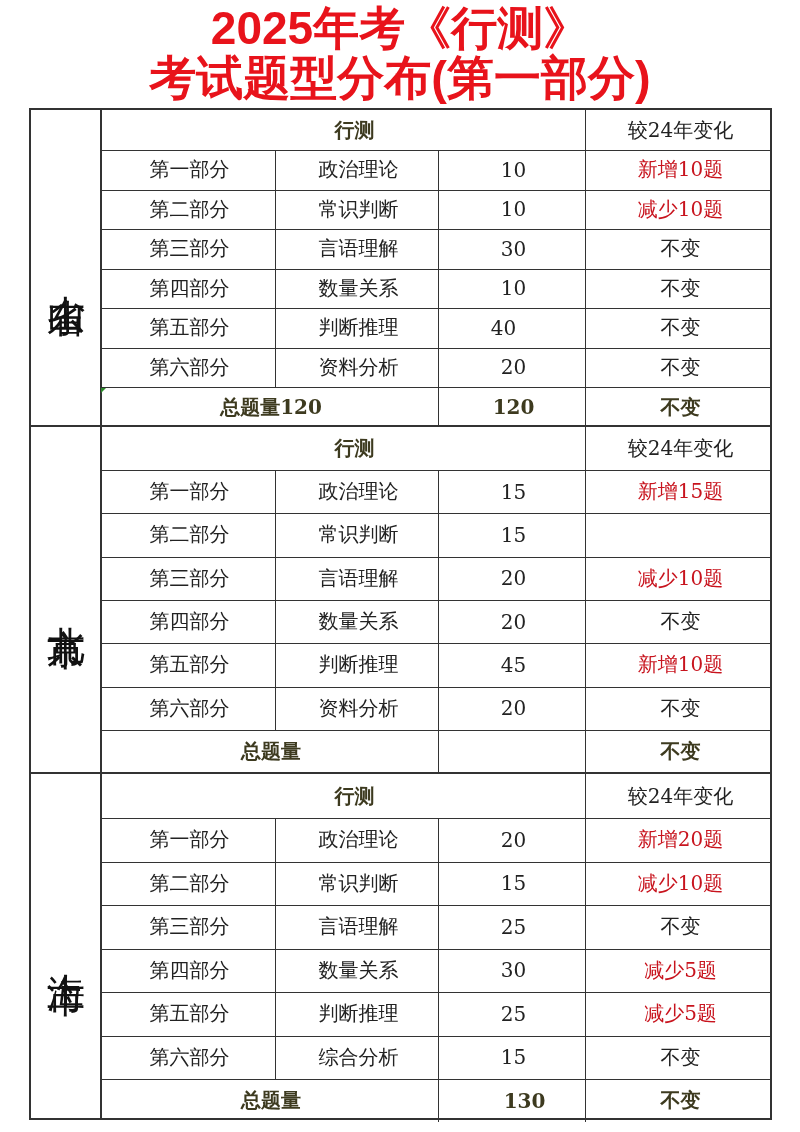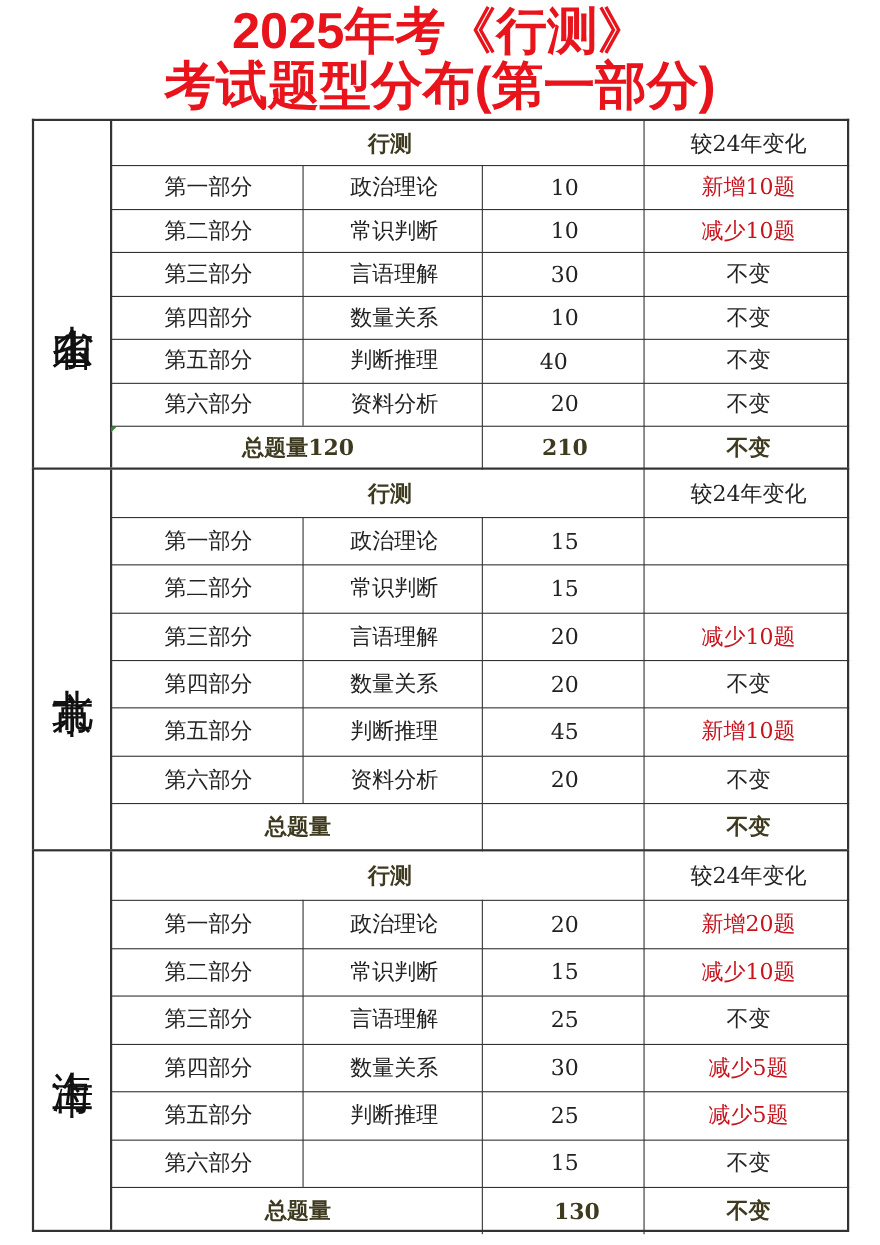--- a/index.html
+++ b/index.html
@@ -69,35 +69,36 @@
       <div class="cell " style="left: 556px; top: 198px; width: 187px; height: 39.5px;">不变</div>
       <div class="hline" style="left: 69px; top: 237.5px; width: 672px;"></div>
       <div class="cell " style="left: 71px; top: 237.5px; width: 175px; height: 39.5px;">第六部分</div>
       <div class="cell " style="left: 246px; top: 237.5px; width: 163px; height: 39.5px;">资料分析</div>
       <div class="cell " style="left: 409px; top: 237.5px; width: 147px; height: 39.5px;">20</div>
       <div class="cell " style="left: 556px; top: 237.5px; width: 187px; height: 39.5px;">不变</div>
       <div class="hline" style="left: 69px; top: 277px; width: 672px;"></div>
       <div class="vline" style="left: 244px; top: 40px; height: 237px;"></div>
       <div class="vline" style="left: 407px; top: 40px; height: 277px;"></div>
       <div class="cell total" style="left: 71px; top: 277px; width: 338px; height: 40px;">总题量120</div>
-      <div class="cell total" style="left: 409px; top: 277px; width: 147px; height: 40px;">210</div>
+      <div class="cell total" style="left: 409px; top: 277px; width: 147px; height: 40px;">120</div>
       <div class="cell total" style="left: 556px; top: 277px; width: 187px; height: 40px;">不变</div>
       <div class="marker" style="left: 70px; top: 278px;"></div>
     </div>
     <div class="section" style="top: 425px; height: 346.98px;">
       <div class="province">
         <span>北京市</span>
       </div>
       <div class="cell hdr" style="left: 71px; top: 0px; width: 485px; height: 43px;">行测</div>
       <div class="cell hdr2" style="left: 556px; top: 0px; width: 187px; height: 43px;">较24年变化</div>
       <div class="vline" style="left: 554px; top: 0px; height: 346.98px;"></div>
       <div class="hline" style="left: 69px; top: 43px; width: 672px;"></div>
       <div class="cell " style="left: 71px; top: 43px; width: 175px; height: 43.33px;">第一部分</div>
       <div class="cell " style="left: 246px; top: 43px; width: 163px; height: 43.33px;">政治理论</div>
       <div class="cell " style="left: 409px; top: 43px; width: 147px; height: 43.33px;">15</div>
+      <div class="cell red" style="left: 556px; top: 43px; width: 187px; height: 43.33px;">新增15题</div>
       <div class="hline" style="left: 69px; top: 86.33px; width: 672px;"></div>
       <div class="cell " style="left: 71px; top: 86.33px; width: 175px; height: 43.33px;">第二部分</div>
       <div class="cell " style="left: 246px; top: 86.33px; width: 163px; height: 43.33px;">常识判断</div>
       <div class="cell " style="left: 409px; top: 86.33px; width: 147px; height: 43.33px;">15</div>
       <div class="hline" style="left: 69px; top: 129.66px; width: 672px;"></div>
       <div class="cell " style="left: 71px; top: 129.66px; width: 175px; height: 43.33px;">第三部分</div>
       <div class="cell " style="left: 246px; top: 129.66px; width: 163px; height: 43.33px;">言语理解</div>
       <div class="cell " style="left: 409px; top: 129.66px; width: 147px; height: 43.33px;">20</div>
       <div class="cell red" style="left: 556px; top: 129.66px; width: 187px; height: 43.33px;">减少10题</div>
       <div class="hline" style="left: 69px; top: 172.99px; width: 672px;"></div>
@@ -148,20 +149,21 @@
       <div class="cell " style="left: 246px; top: 174.5px; width: 163px; height: 43.5px;">数量关系</div>
       <div class="cell " style="left: 409px; top: 174.5px; width: 147px; height: 43.5px;">30</div>
       <div class="cell red" style="left: 556px; top: 174.5px; width: 187px; height: 43.5px;">减少5题</div>
       <div class="hline" style="left: 69px; top: 218px; width: 672px;"></div>
       <div class="cell " style="left: 71px; top: 218px; width: 175px; height: 43.5px;">第五部分</div>
       <div class="cell " style="left: 246px; top: 218px; width: 163px; height: 43.5px;">判断推理</div>
       <div class="cell " style="left: 409px; top: 218px; width: 147px; height: 43.5px;">25</div>
       <div class="cell red" style="left: 556px; top: 218px; width: 187px; height: 43.5px;">减少5题</div>
       <div class="hline" style="left: 69px; top: 261.5px; width: 672px;"></div>
       <div class="cell " style="left: 71px; top: 261.5px; width: 175px; height: 43.5px;">第六部分</div>
+      <div class="cell " style="left: 246px; top: 261.5px; width: 163px; height: 43.5px;">综合分析</div>
       <div class="cell " style="left: 409px; top: 261.5px; width: 147px; height: 43.5px;">15</div>
       <div class="cell " style="left: 556px; top: 261.5px; width: 187px; height: 43.5px;">不变</div>
       <div class="hline" style="left: 69px; top: 305px; width: 672px;"></div>
       <div class="vline" style="left: 244px; top: 44px; height: 261px;"></div>
       <div class="vline" style="left: 407px; top: 44px; height: 304px;"></div>
       <div class="cell total" style="left: 71px; top: 305px; width: 338px; height: 43px;">总题量</div>
       <div class="cell total" style="left: 409px; top: 305px; width: 147px; height: 43px; margin-left: 11px;">130</div>
       <div class="cell total" style="left: 556px; top: 305px; width: 187px; height: 43px;">不变</div>
     </div>
   </div>

